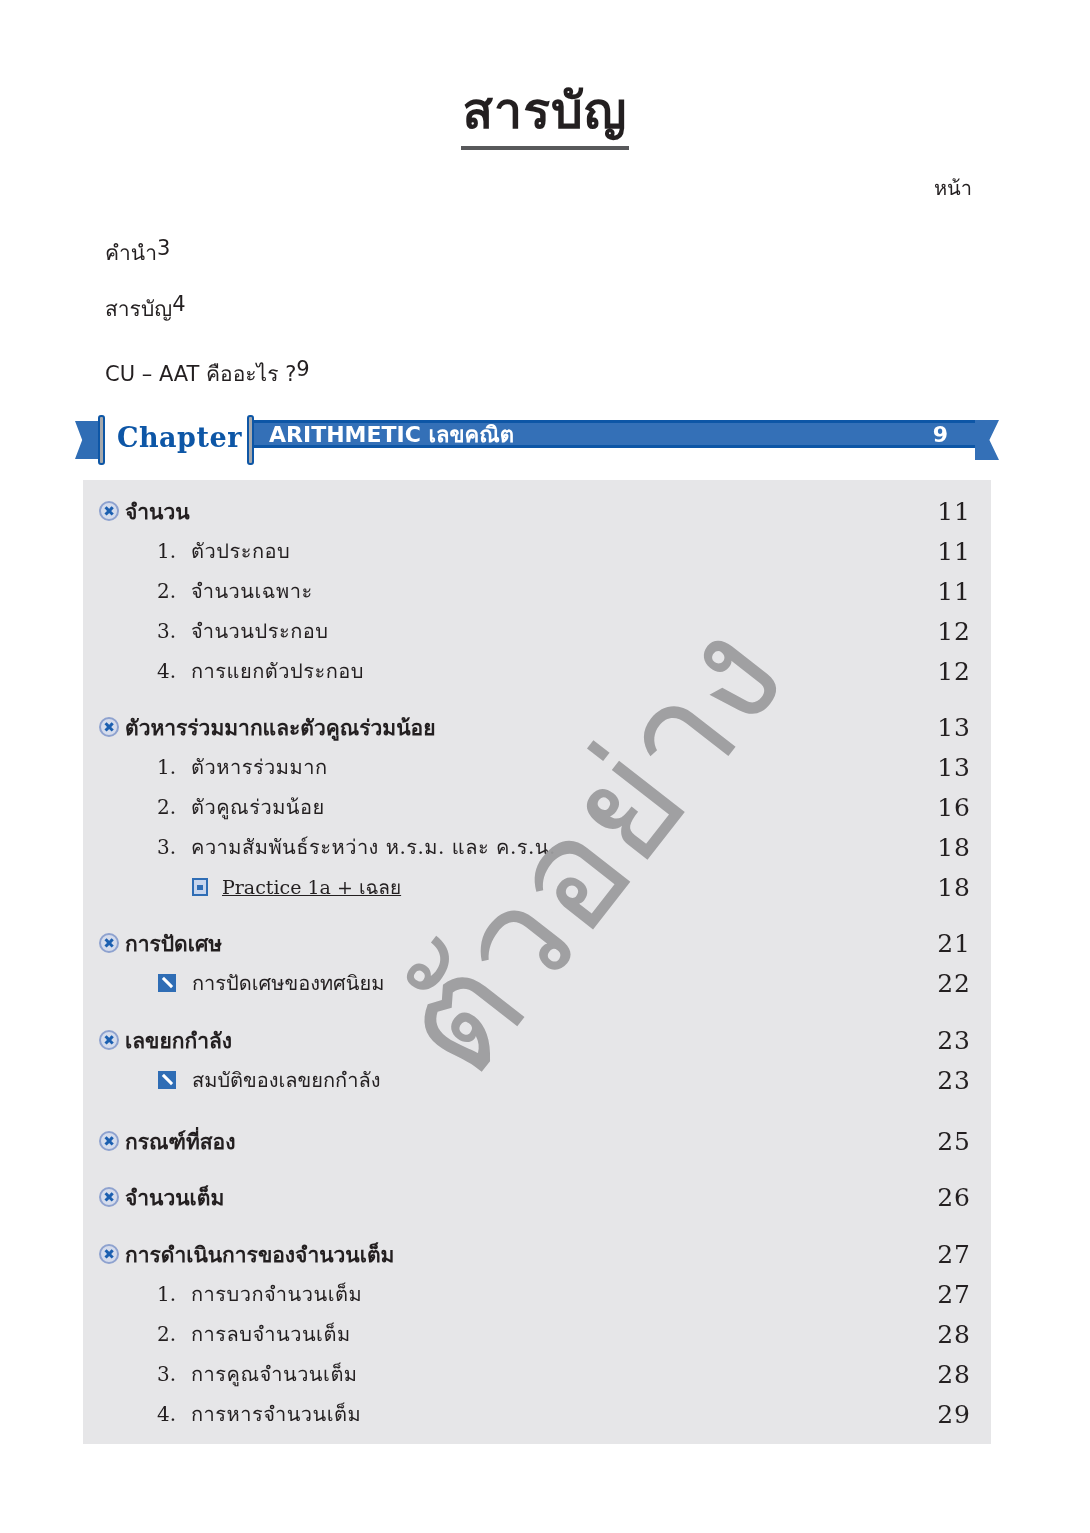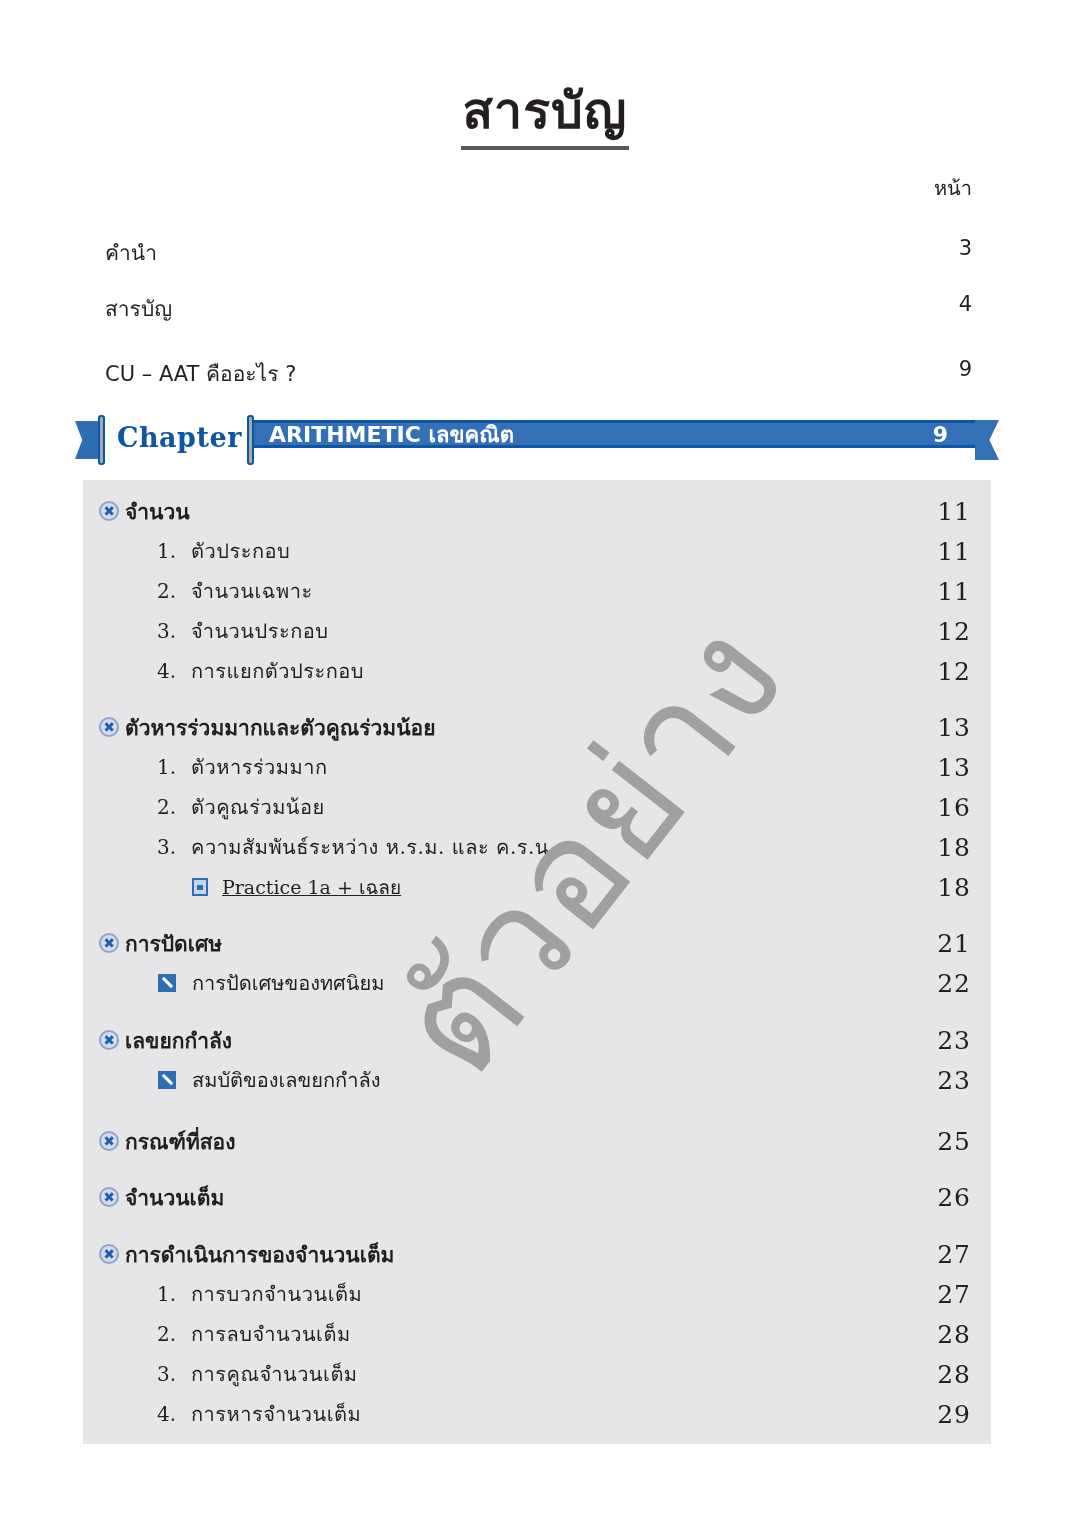--- a/index.html
+++ b/index.html
@@ -12,21 +12,21 @@
     }
     .title span {
       display: inline-block; font-size: 50px; font-weight: bold; letter-spacing: 1px;
       padding: 0 2px 6px 2px; border-bottom: 4px solid #58595b; line-height: 58px;
     }
     .page-label {
       position: absolute; right: 118px; top: 172px; font-size: 20px; color: #231f20;
     }
     .front-row {
       position: absolute; left: 105px; right: 118px; display: flex;
-      justify-content: space-between; font-size: 21px; color: #231f20;
+      justify-content: flex-start; font-size: 21px; color: #231f20;
     }
     
     .banner { position: absolute; left: 75px; top: 415px; width: 925px; height: 52px; }
     .banner .tail-left {
       position: absolute; left: 0; top: 6px; width: 24px; height: 38px;
       background: #2f6db5;
       clip-path: polygon(0 0, 100% 0, 100% 100%, 0 100%, 30% 50%);
     }
     .banner .post {
       position: absolute; top: 0; width: 7px; height: 50px;

